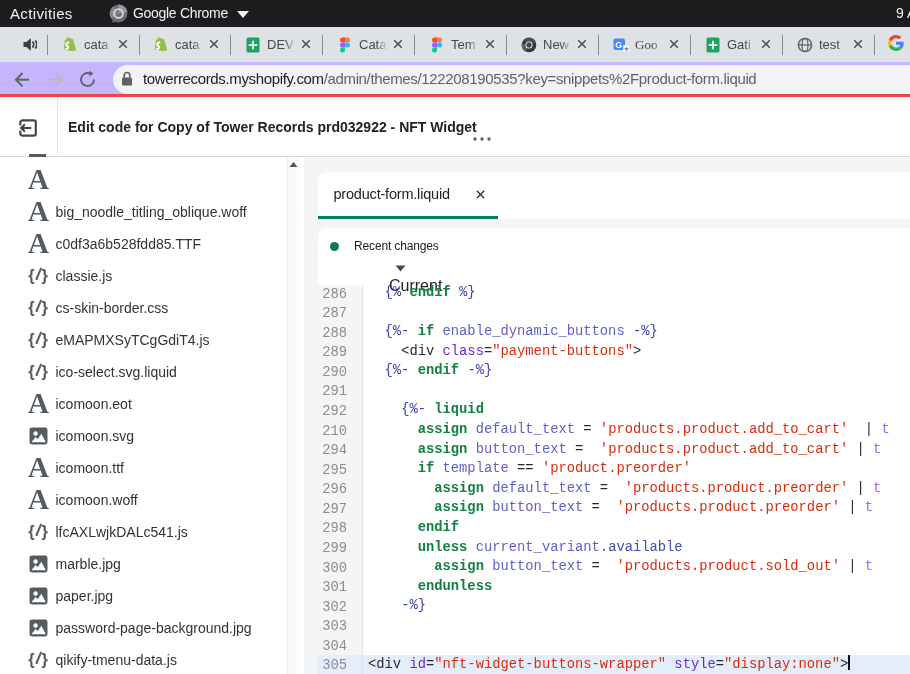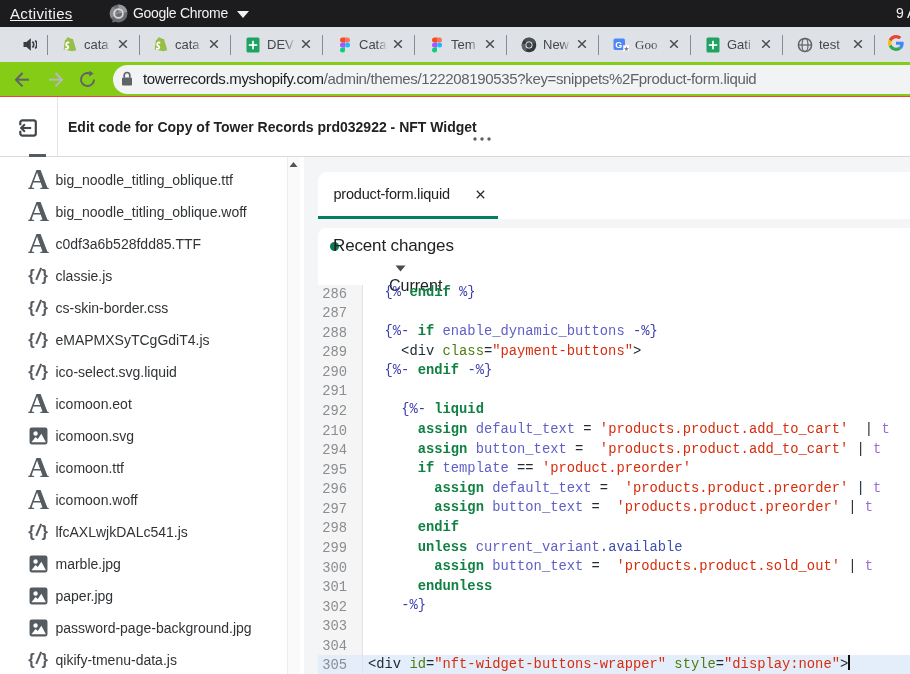--- a/index.html
+++ b/index.html
@@ -16,21 +16,21 @@
   .tabsep { position:absolute; top:7.5px; width:1px; height:20px; background:#878c92; }
   .tabtitle { position:absolute; top:9px; height:17px; font-size:13px; line-height:17px; color:#44474b;
               overflow:hidden; white-space:nowrap;
               -webkit-mask-image:linear-gradient(to right,#000 60%,transparent 95%);
               mask-image:linear-gradient(to right,#000 60%,transparent 95%); }
   .tabx { position:absolute; top:10px; width:14px; height:14px; }
   .tabx svg { display:block; }
   .fav { position:absolute; top:10px; width:16px; height:16px; }
 
   
-  #addrbar { left:0; top:62px; width:910px; height:35px; background:#84cc16; border-bottom:1px solid #ef4444; }
+  #addrbar { left:0; top:62px; width:910px; height:35px; background:#c4b5fd; border-bottom:3px solid #ef4444; }
   #omnibox { position:absolute; left:113px; top:3px; width:820px; height:29px; background:#f1f3f4; border-radius:15px; }
   #urltext { position:absolute; left:143px; top:4px; font-size:15px; letter-spacing:-0.35px; line-height:26px; white-space:nowrap; color:#202124; }
   #urltext .gray { color:#5f6368; }
 
   
   #shheader { left:0; top:97px; width:910px; height:59px; background:#fff;font-weight:bold; }
   #shheader .vdiv { position:absolute; left:57px; top:0; width:1px; height:59px; background:#e3e4e5; }
   #shtitle { position:absolute; left:68px; top:1px; height:59px; line-height:59px; font-size:14px; color:#202223; white-space:nowrap; }
   #hborder { left:0; top:156px; width:910px; height:1px; background:#d7d9da; }
 
@@ -53,29 +53,29 @@
   #gutterborder { position:absolute; left:43.5px; top:0; width:1px; height:389px; background:#e3e3e3; }
   #activeline { position:absolute; left:0px; top:370px; width:592px; height:19.58px; background:#e4eefb; }
   #lns { position:absolute; left:0; top:-0.5px; width:29px; text-align:right; color:#888e93; }
   #code { position:absolute; left:50px; top:-2px; white-space:pre; color:#212b36; }
   #lns div, #code div { height:19.58px; }
   .kw { color:#108043; font-weight:bold; }
   .dl { color:#3b3eae; }
   .vr { color:#5f5fc7; }
   .pr { color:#3f4eae; }
   .st { color:#d82c0d; }
-  .at { color:#4d7c0f; }
+  .at { color:#6d28d9; }
   .fl { color:#9c6ade; }
   #cursor { display:inline-block; width:1.5px; height:15px; background:#111; vertical-align:-2.5px; }
 </style>
 </head>
 <body>
 
 <div class="abs" id="topbar">
-  <span class="txt" style="left:10px; font-size:15px; letter-spacing:0.35px;text-decoration:underline;">Activities</span>
+  <span class="txt" style="left:10px; font-size:15px; letter-spacing:0.35px;">Activities</span>
   <svg class="abs" style="left:109px; top:4px;" width="19" height="19" viewBox="0 0 19 19">
     <circle cx="9.5" cy="9.5" r="9" fill="#6b6c70"></circle>
     <path d="M2 14 A9 9 0 0 1 4.5 2.6 L9.5 9.5 Z" fill="#88898d"></path>
     <path d="M9.5 0.5 A9 9 0 0 1 18.4 8 L9.5 9.5 Z" fill="#97989c"></path>
     <path d="M3 16.5 Q2.2 18.8 4.8 18.2 L7.5 17.3 Z" fill="#6b6c70"></path>
     <circle cx="9.5" cy="9.5" r="4.4" fill="none" stroke="#d7d8da" stroke-width="1.8"></circle>
   </svg>
   <span class="txt" style="left:133px; font-size:14px; letter-spacing:-0.3px;">Google Chrome</span>
   <svg class="abs" style="left:236px; top:10px;" width="14" height="9" viewBox="0 0 14 9">
       <path d="M1 1 L7 8 L13 1 Z" fill="#f2f2f2"></path>
@@ -250,21 +250,20 @@
         <circle cx="9" cy="2" r="1.7" fill="#5c5f62"></circle>
         <circle cx="16" cy="2" r="1.7" fill="#5c5f62"></circle>
     </svg>
   </div>
 </div>
 <div class="abs" id="hborder"></div>
 
 <div class="abs" id="sidebar">
 <div class="frow" style="top:7px;">
       <div class="ficon fa">A</div>
-      <div class="fname">big_noodle_titling_oblique.ttf</div>
     </div>
 <div class="frow" style="top:39px;">
       <div class="ficon fa">A</div>
       <div class="fname">big_noodle_titling_oblique.woff</div>
     </div>
 <div class="frow" style="top:71px;">
       <div class="ficon fa">A</div>
       <div class="fname">c0df3a6b528fdd85.TTF</div>
     </div>
 <div class="frow" style="top:103px;">
@@ -390,21 +389,21 @@
   <div style="position:absolute; left:15.5px; top:0; height:44px; line-height:44px; font-size:14.5px; letter-spacing:-0.2px; color:#202223;">product-form.liquid</div>
   <svg style="position:absolute; left:157px; top:17px;" width="11" height="11" viewBox="0 0 11 11">
     <path d="M1.8 1.8 L9.2 9.2 M9.2 1.8 L1.8 9.2" stroke="#2b2e31" stroke-width="1.3"></path>
   </svg>
 </div>
 <div class="abs" id="edtabuline"></div>
 <div class="abs" id="edcard">
   <svg style="position:absolute; left:12px; top:13.5px;" width="9" height="9" viewBox="0 0 9 9">
       <circle cx="4.5" cy="4.5" r="4.5" fill="#0b7a53"></circle>
     </svg>
-  <div style="position:absolute; left:15px; top:5px; font-size:17px; letter-spacing:-0.15px; line-height:26px; color:#202223;">Recent changes</div>
+  <div style="position:absolute; left:36px; top:5px; font-size:12px; letter-spacing:-0.15px; line-height:26px; color:#202223;">Recent changes</div>
   <div style="position:absolute; left:29px; top:48px; font-size:16px; line-height:20px; color:#202223;margin-left:42px;">Current</div>
   <svg style="position:absolute; left:77px; top:37px;" width="11" height="7" viewBox="0 0 11 7">
       <path d="M0.5 0.5 L10.5 0.5 L5.5 6.5 Z" fill="#4a4d50"></path>
     </svg>
   <div id="cm">
     <div id="gutter"></div>
     <div id="activeline"></div>
     <div id="gutterborder"></div>
     <div id="lns">
 <div>286</div>

